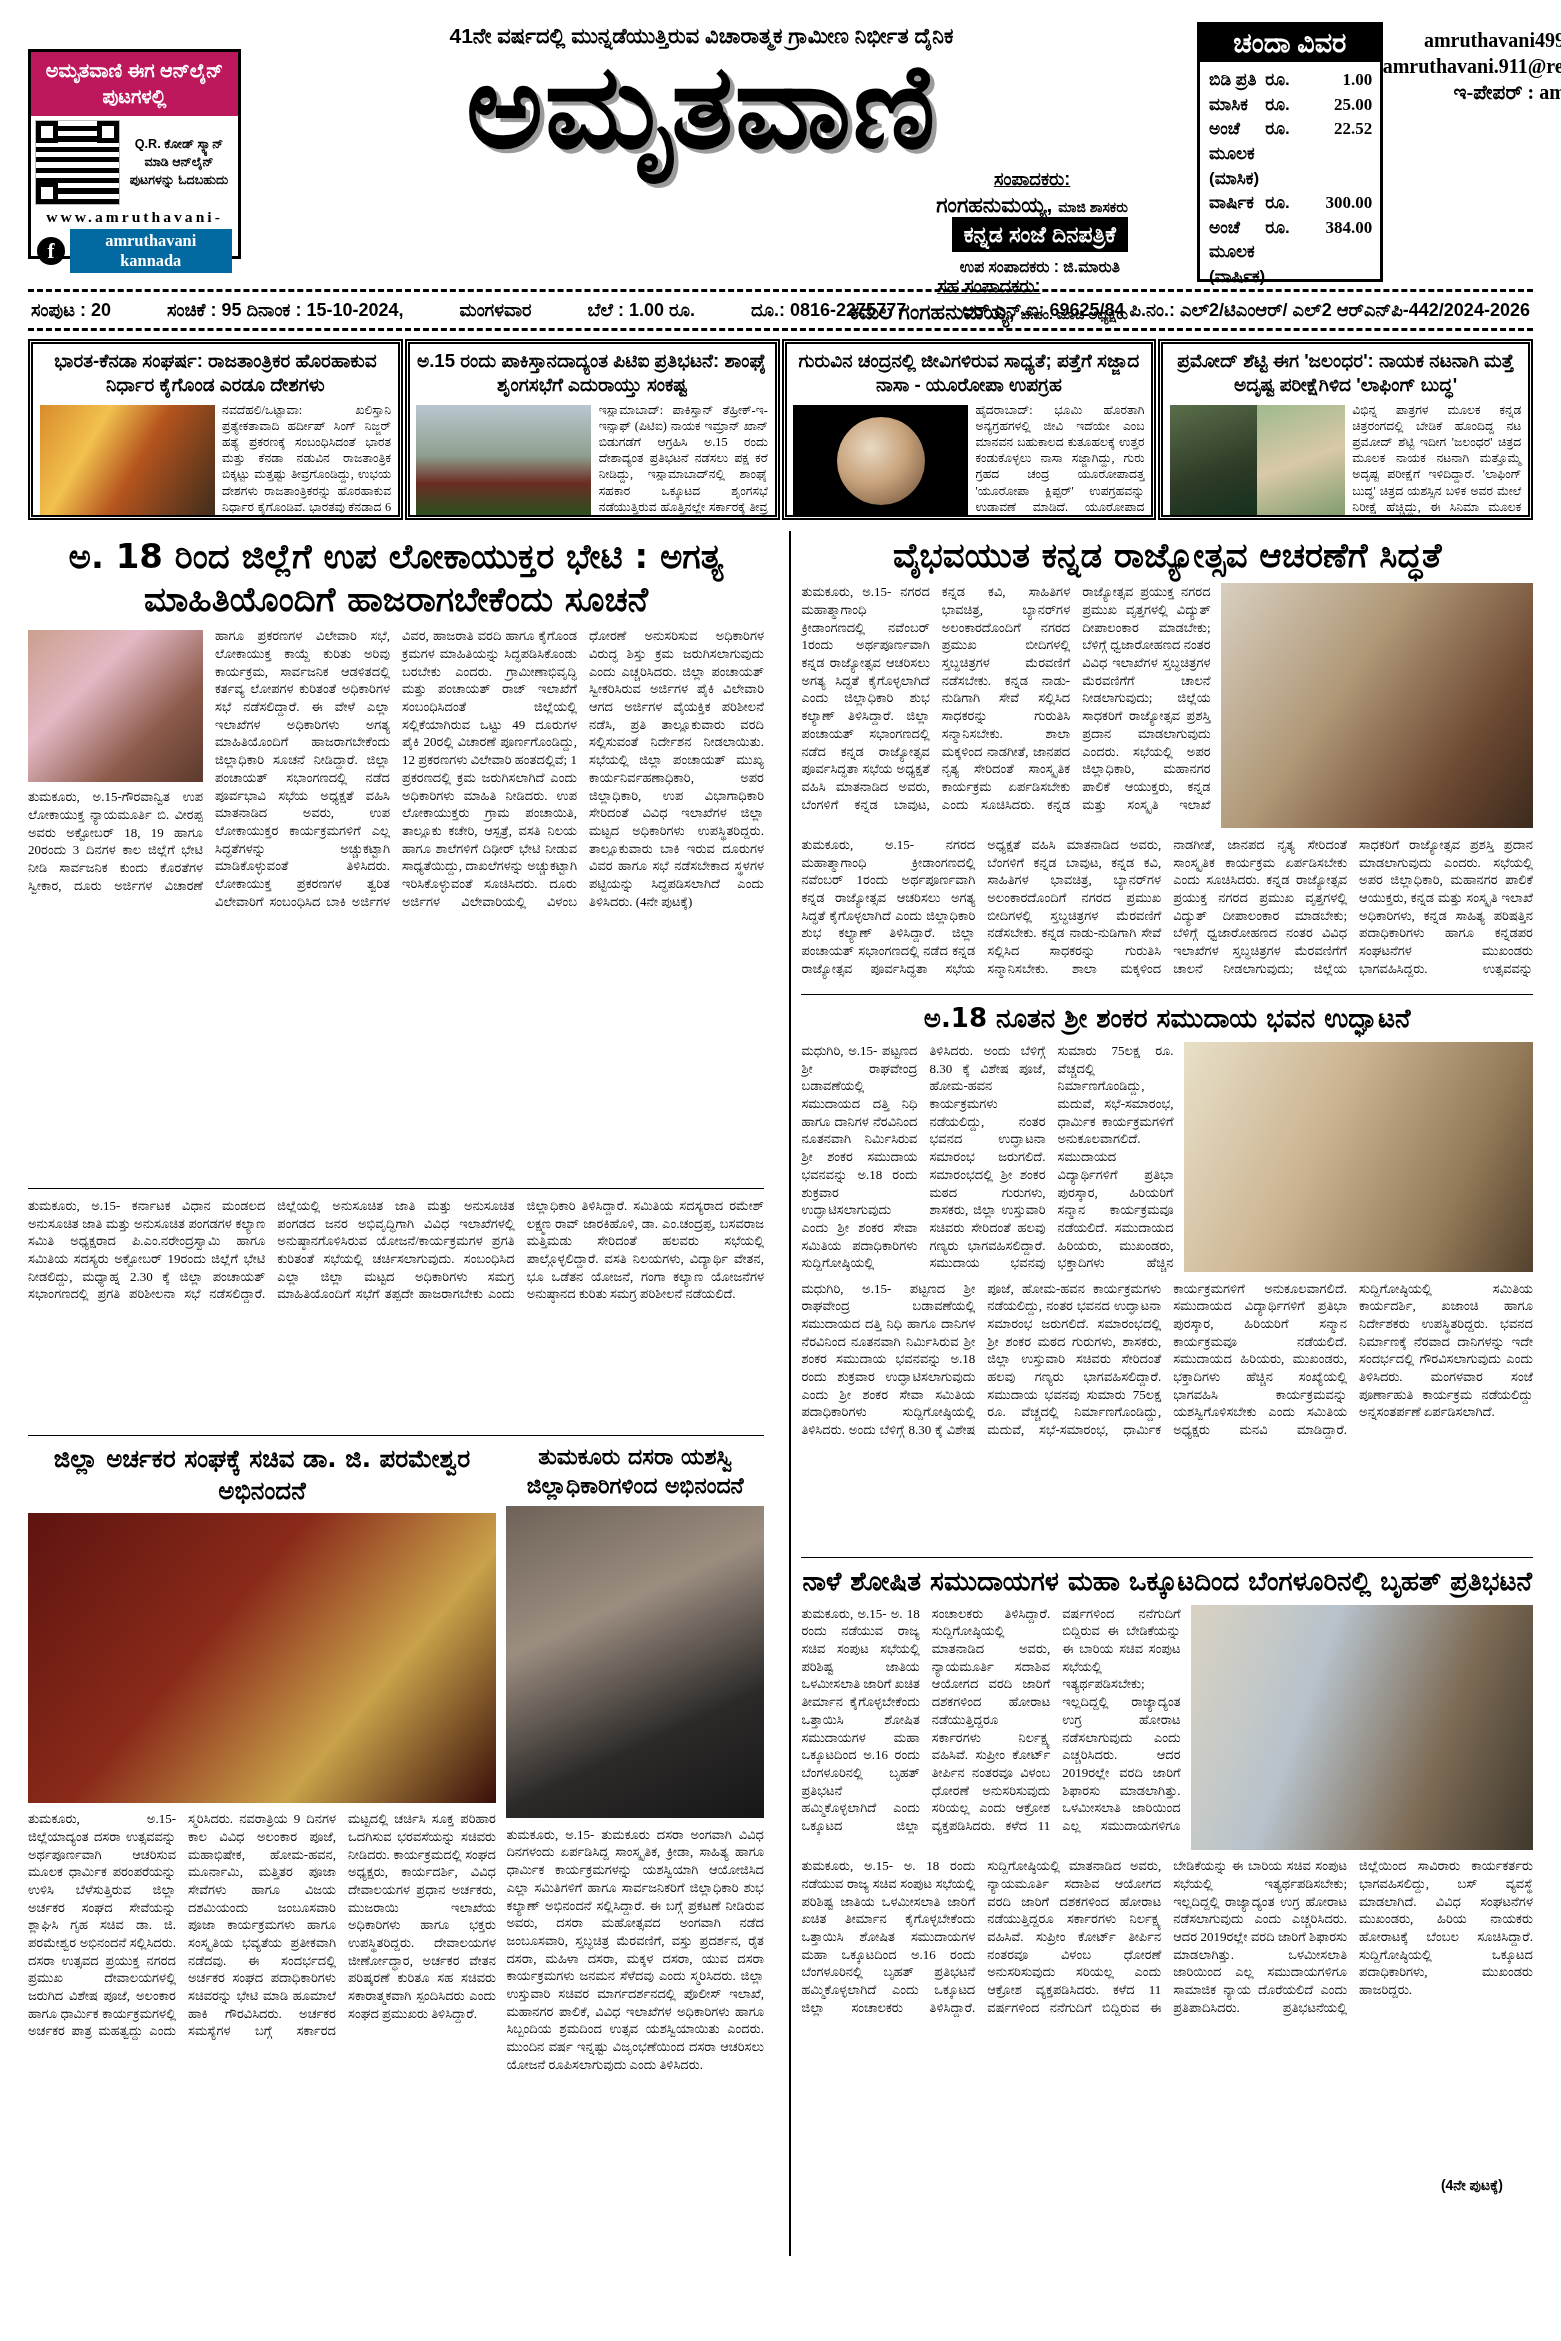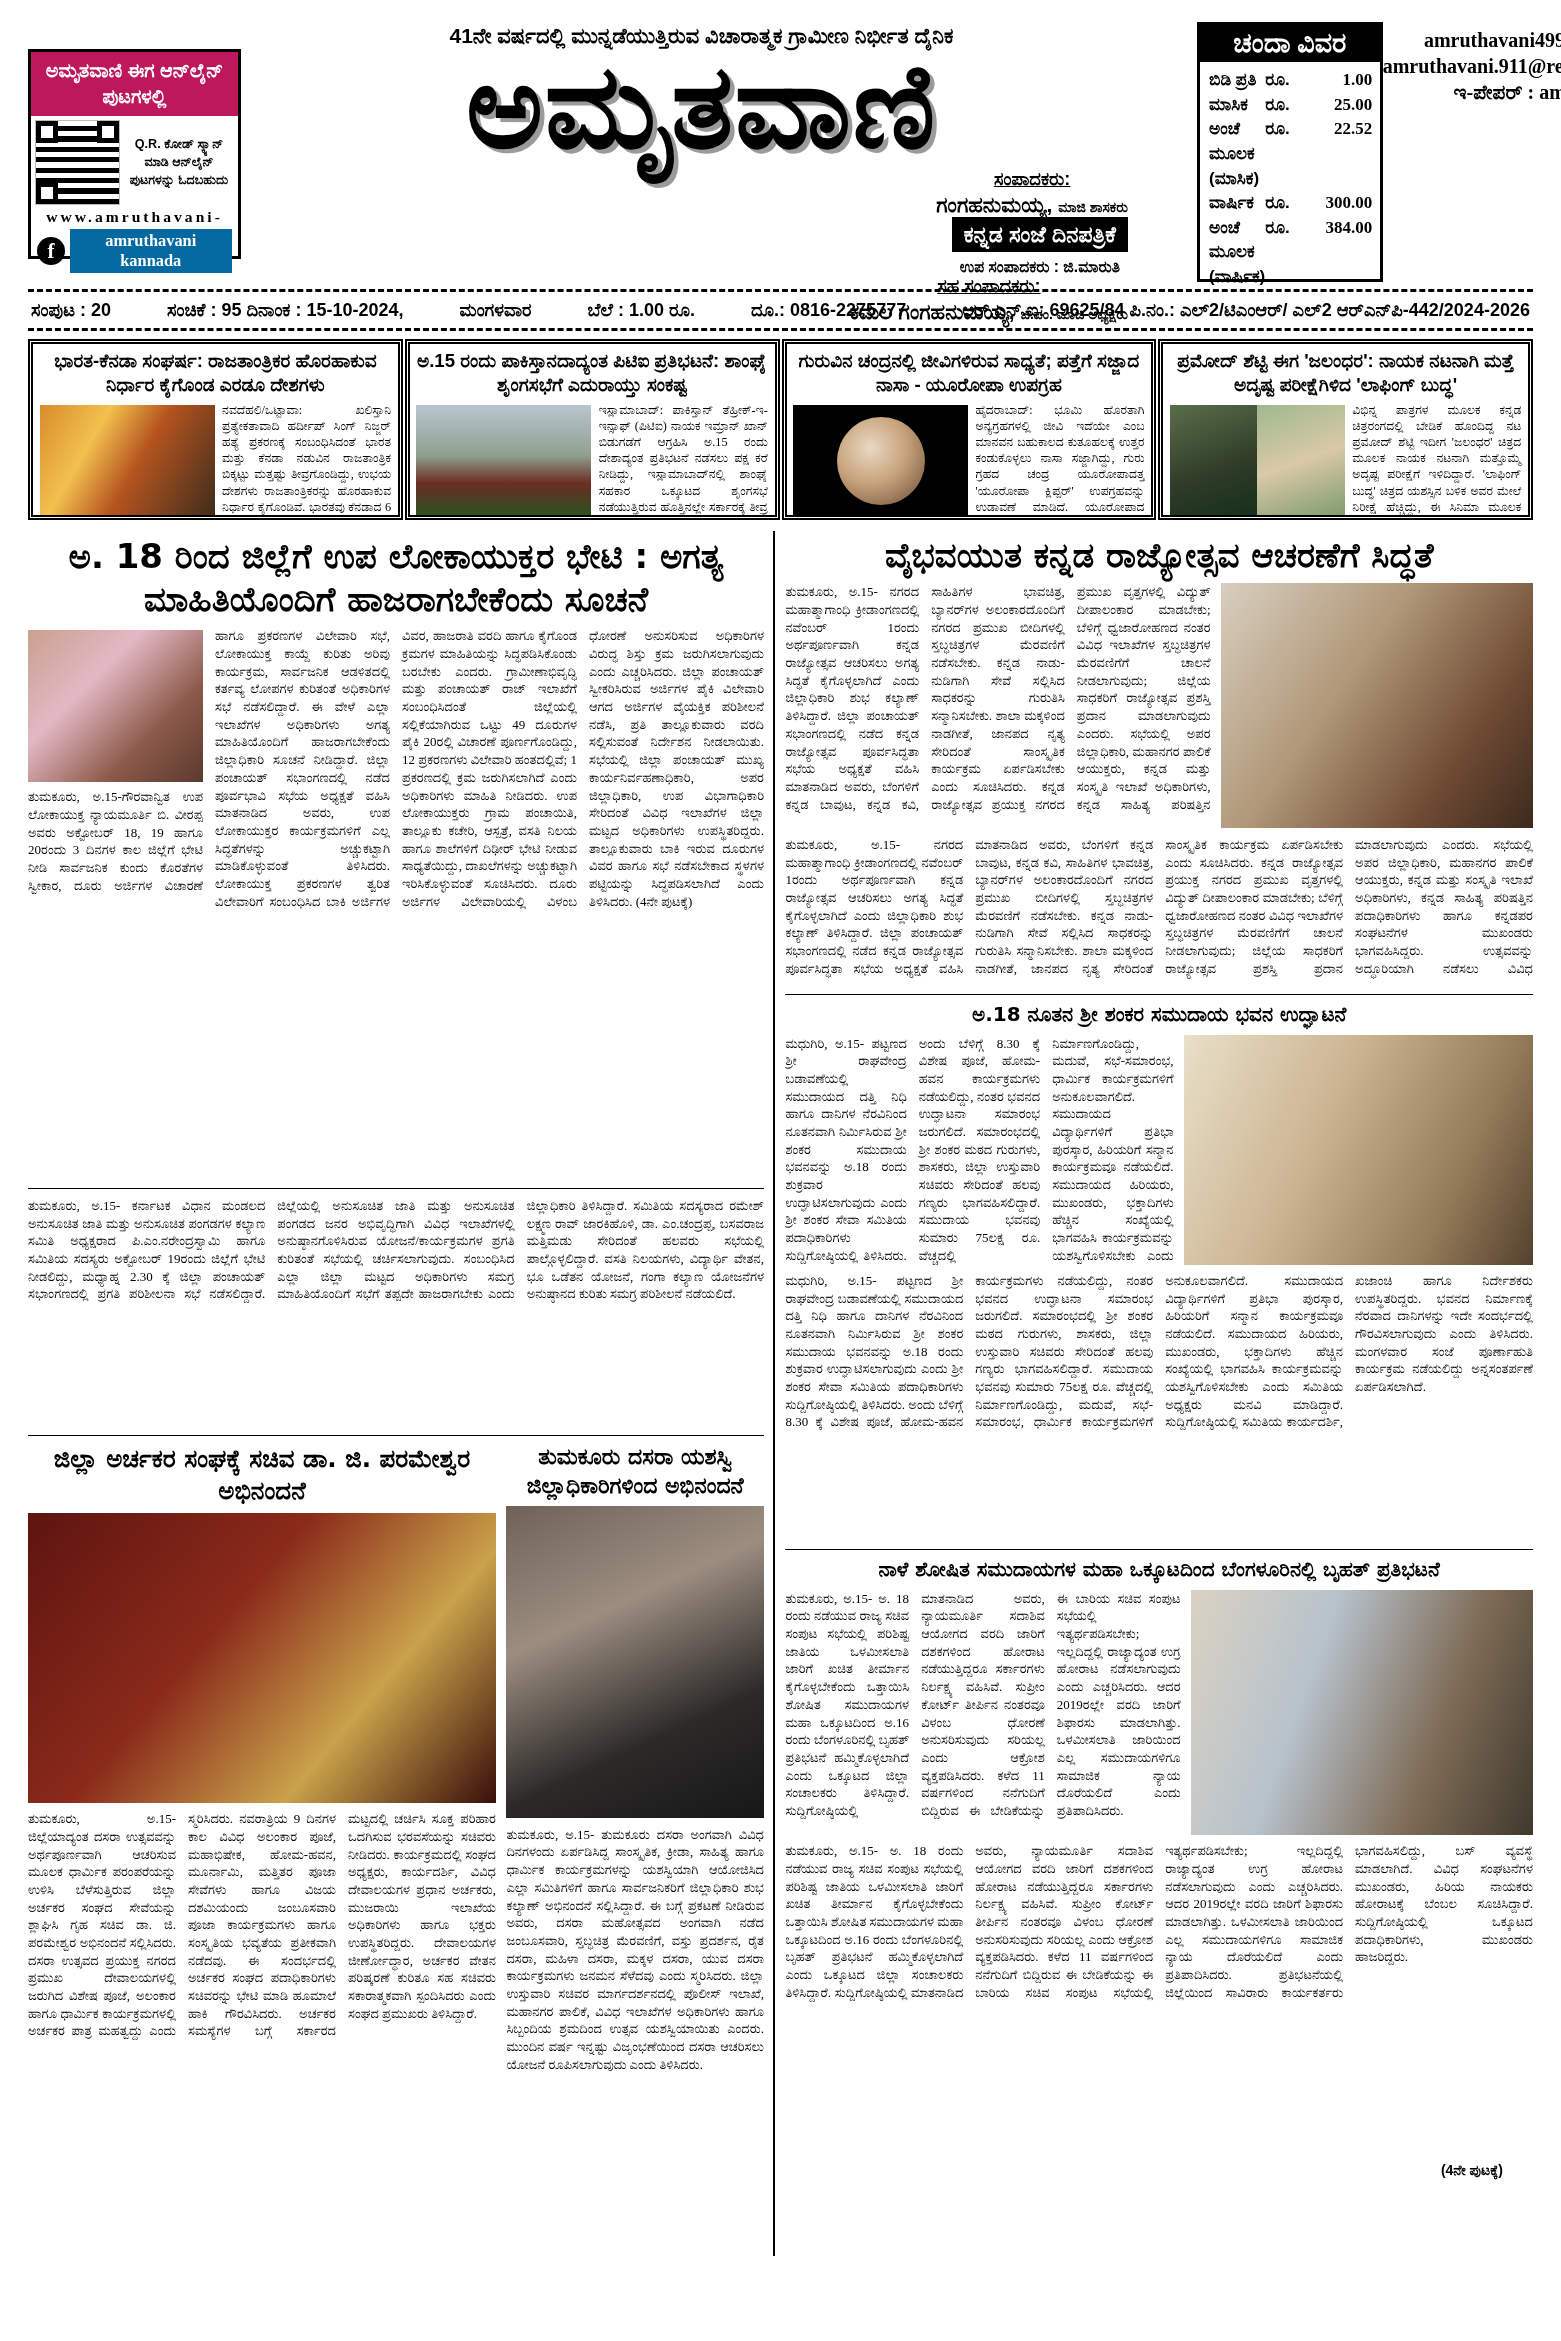--- a/index.html
+++ b/index.html
@@ -54,25 +54,25 @@
   .ph { background:#999; }
   .ph-india-canada { background:linear-gradient(120deg,#d98b2b 0%,#f2c14e 30%,#b5541e 55%,#3e2c1c 100%); }
   .ph-pti { background:linear-gradient(180deg,#b9c6cf 0%,#8fa08f 45%,#6b2d23 70%,#27531f 100%); }
   .ph-europa { background:#000; position:relative; }
   .ph-europa::after { content:""; position:absolute; left:50%; top:50%; width:88px; height:88px; border-radius:50%; transform:translate(-50%,-50%); background:radial-gradient(circle at 38% 35%,#e8d9c2 0%,#c8a37c 45%,#8a6a4e 80%,#4a3425 100%); }
   .ph-pramod { display:flex; }
   .ph-pramod span { flex:1; }
   .ph-pramod span:first-child { background:linear-gradient(160deg,#5a6e4a,#2e3b27 60%,#14301c); }
   .ph-pramod span:last-child { background:linear-gradient(160deg,#9fb98e,#d9c9a8 50%,#7e9b6d); }
   
-  .main { display:flex; margin-top:10.4px; gap:0; height:1725px; }
+  .main { display:flex; margin-top:10.4px; gap:16px; height:1725px; }
   .half-left { width:745px; padding-right:9px; }
   .half-right { flex:1; border-left:2.2px solid #000; padding-left:10.4px; }
   .headline-xl { text-align:center; font-family:"DejaVu Sans",sans-serif; font-weight:800; font-size:34px; line-height:1.25; }
-  .headline-lg { text-align:center; font-family:"DejaVu Sans",sans-serif; font-weight:800; font-size:20px; line-height:1.25; }
+  .headline-lg { text-align:center; font-family:"DejaVu Sans",sans-serif; font-weight:800; font-size:26px; line-height:1.25; }
   .headline-md { text-align:center; font-family:"DejaVu Sans",sans-serif; font-weight:800; font-size:24.5px; line-height:1.3; }
   .body-cols { column-gap:12px; text-align:justify; font-size:13px; line-height:1.36; overflow:hidden; }
   .cols-4 { column-count:4; } .cols-3 { column-count:3; }
   .in-photo { width:100%; margin:3px 0 6px 0; }
   .flexrow { display:flex; gap:10.4px; margin-top:6px; }
   .sep { border-top:1.5px solid #000; margin:9px 0 7.4px 0; }
   .ph-lokayukta { background:linear-gradient(135deg,#caa08e 0%,#e3b8c4 35%,#8c5a4a 70%,#5b3a2e 100%); }
   .ph-rajyotsava { background:linear-gradient(125deg,#d8cfc0 0%,#b09878 40%,#6e4a33 75%,#3c2a1d 100%); }
   .ph-shankara { background:linear-gradient(115deg,#e8e0c8 0%,#cbb391 40%,#937a58 75%,#54412e 100%); }
   .ph-temple { background:linear-gradient(130deg,#5e1410 0%,#8a2a1a 40%,#c9a24a 70%,#3a0e0a 100%); }

